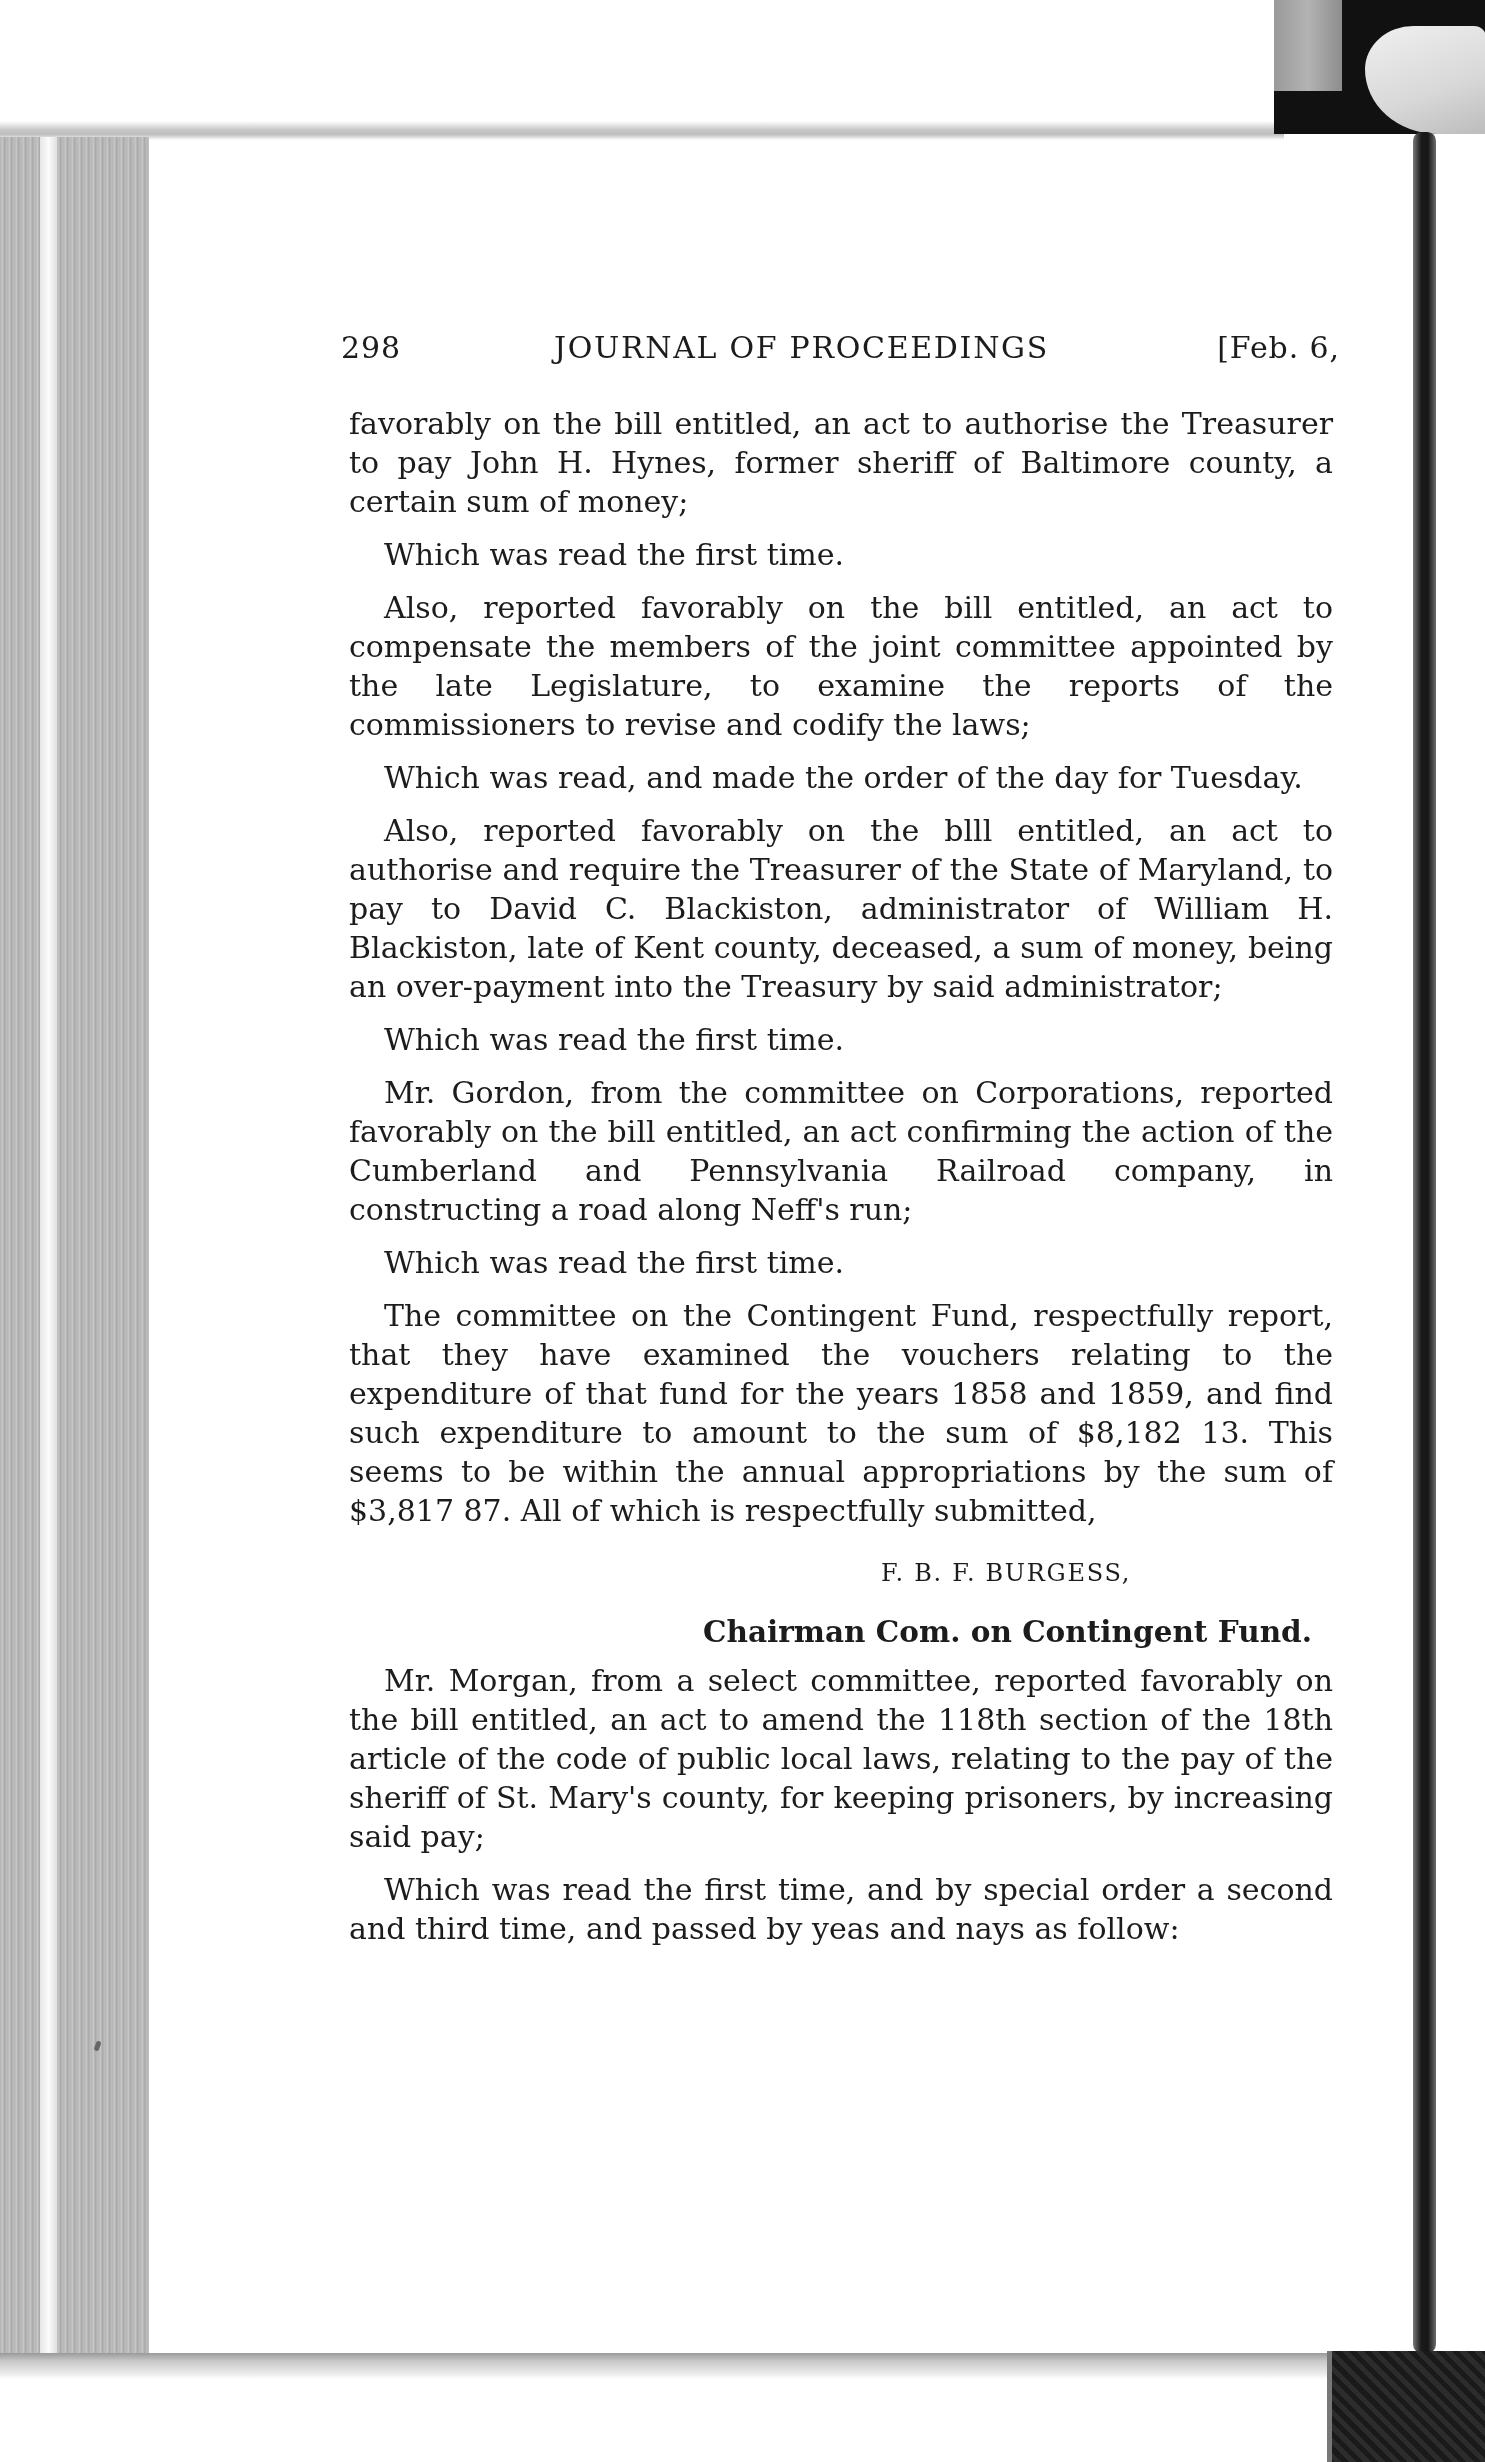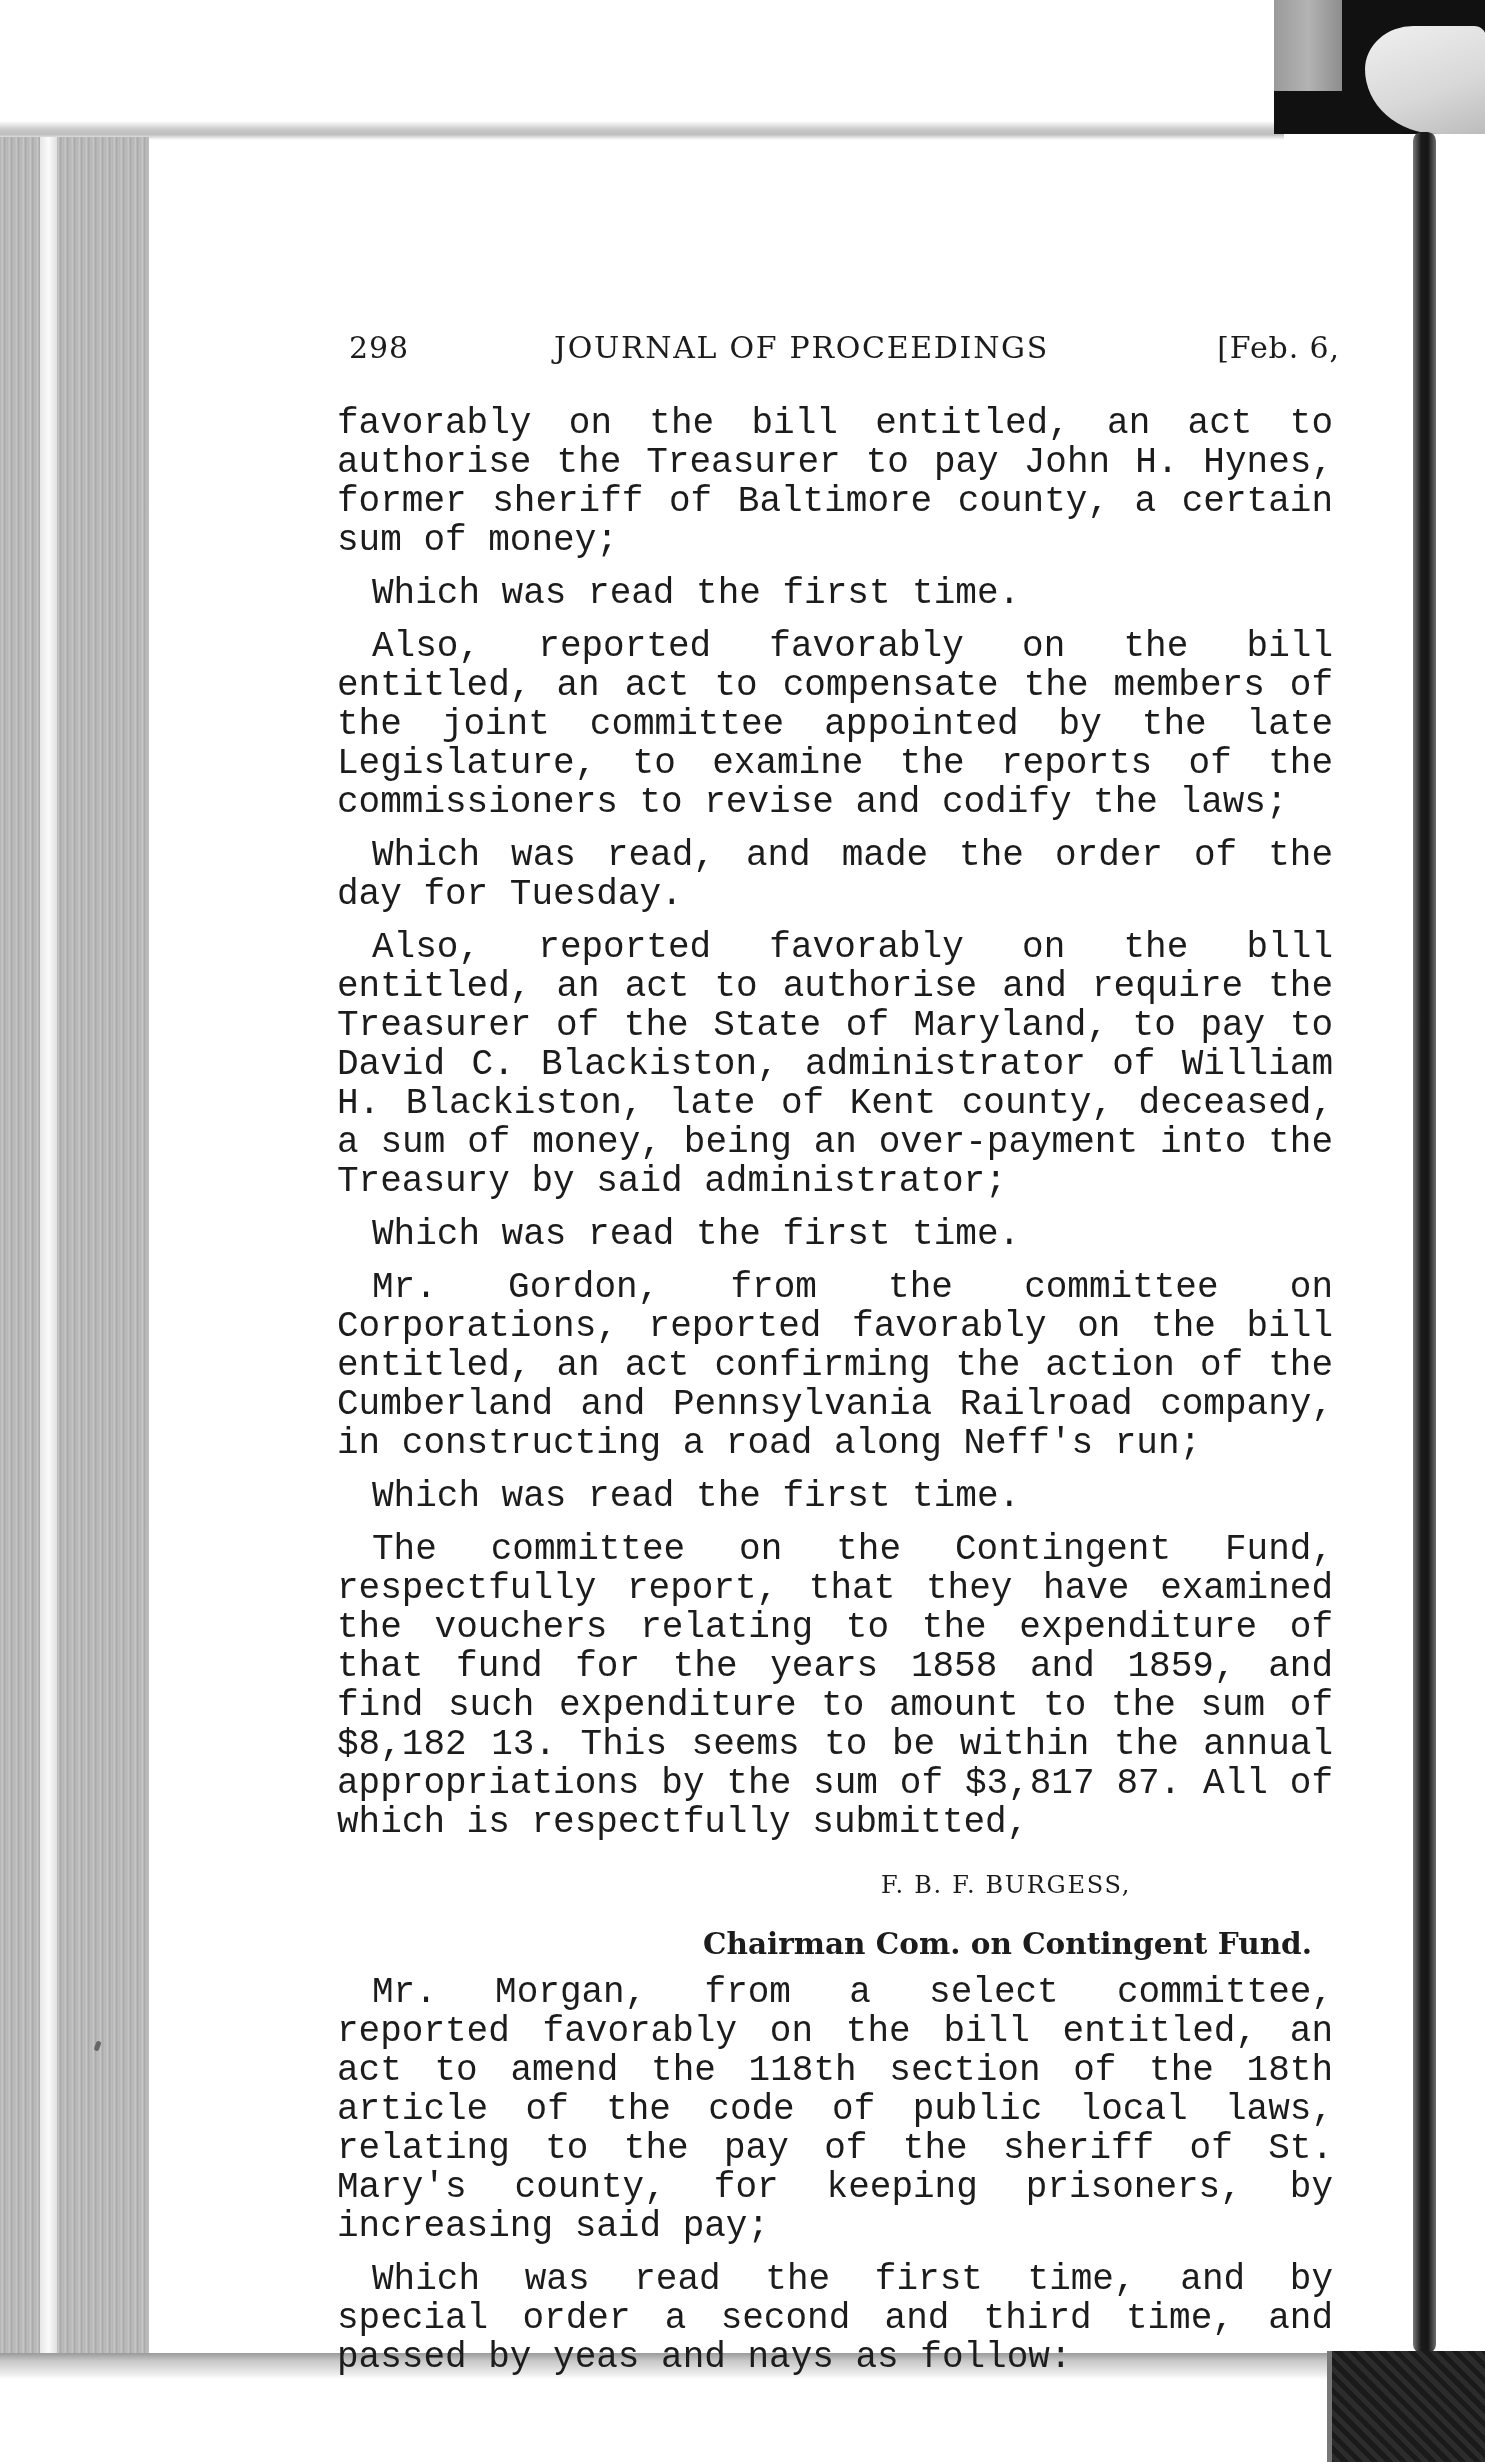--- a/index.html
+++ b/index.html
@@ -53,27 +53,27 @@
   }
 
   
   .page {
     position:absolute; left:337px; top:330px; width:996px;
   }
   .running-head {
     position:relative; height:50px; font-size:30px; letter-spacing:0.9px;
     margin-bottom:24px;
   }
-  .running-head .folio { position:absolute; left:12px; top:0; }
+  .running-head .folio { position:absolute; left:4px; top:0; }
   .running-head .title { position:absolute; left:217px; top:0; letter-spacing:1.7px; }
   .running-head .date  { position:absolute; right:-7px; top:0; }
 
   p.para {
-    margin:0 0 14px 0; font-size:36px; line-height:39px;
-    text-align:justify; text-indent:35px;font-family:Liberation Mono, monospace;
+    margin:0 0 14px 12px; font-size:30px; line-height:39px;
+    text-align:justify; text-indent:35px;
   }
   p.para.no-indent { text-indent:0; }
   .sig-name {
     font-size:24px; letter-spacing:1.7px; margin:24px 0 21px 544px; line-height:38px;
   }
   .sig-title {
     font-size:29.5px; margin:0 0 10.4px 366px; line-height:38px;font-weight:bold;
   }
   .mark {
     position:absolute; left:95px; top:2041px; width:5.2px; height:10.4px;

